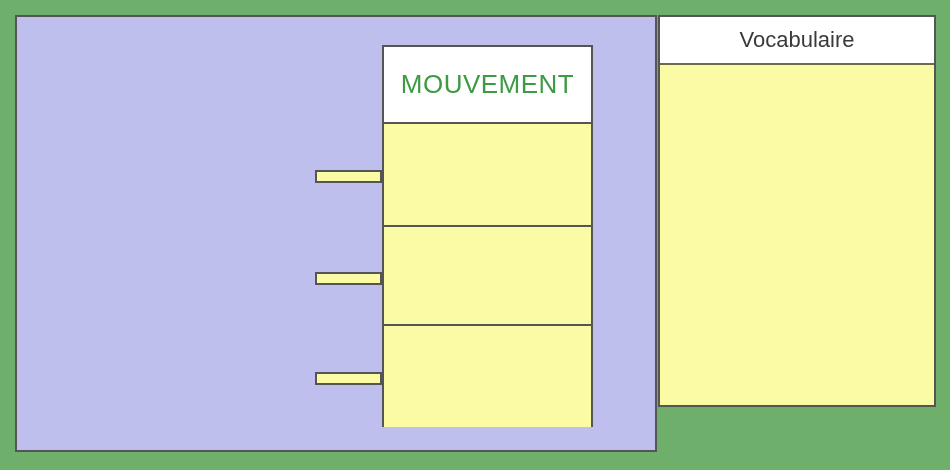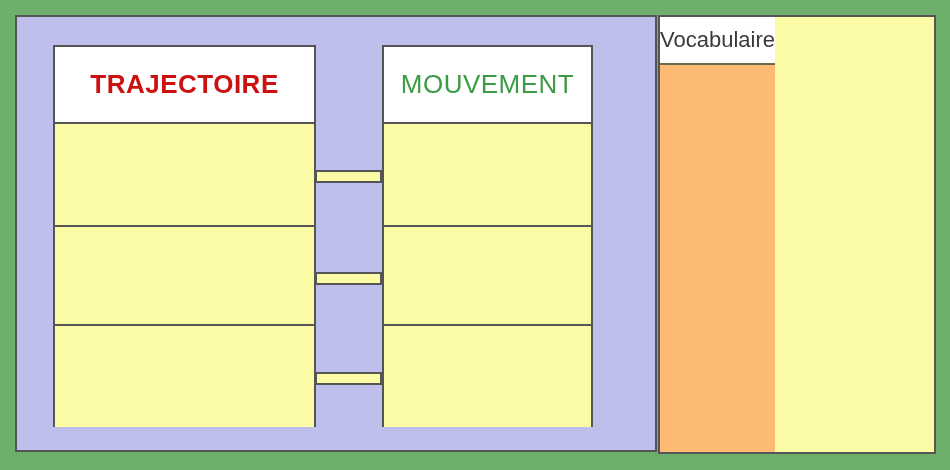--- a/index.html
+++ b/index.html
@@ -94,26 +94,26 @@
   .connector-1 { top: 153px; }
   .connector-2 { top: 255px; }
   .connector-3 { top: 355px; }
 
   
   .vocab-panel {
     position: absolute;
     left: 658px;
     top: 15px;
     width: 278px;
-    height: 439px;
+    height: 392px;
     box-sizing: border-box;
     border: 2px solid #555555;
-    background: #fdba74;
+    background: #14b8a6;
     display: flex;
-    flex-direction: row;
+    flex-direction: column;
   }
   .vocab-header {
     box-sizing: border-box;
     height: 48px;
     background: #FFFFFF;
     border-bottom: 2px solid #6B6B4A;
     display: flex;
     align-items: center;
     justify-content: center;
   }
@@ -127,30 +127,20 @@
     background: #FBFBA6;
   }
 </style>
 </head>
 <body>
 
 <div id="stage">
 
   <div class="purple-panel">
 
-    <div class="concept-column col-left">
-      <div class="col-header">
-        <span class="title title-trajectoire">TRAJECTOIRE</span>
-      </div>
-      <div class="col-body">
-        <div class="answer-slot"></div>
-        <div class="answer-slot"></div>
-        <div class="answer-slot"></div>
-      </div>
-    </div>
 
     <div class="connector connector-1"></div>
     <div class="connector connector-2"></div>
     <div class="connector connector-3"></div>
 
     <div class="concept-column col-right">
       <div class="col-header">
         <span class="title title-mouvement">MOUVEMENT</span>
       </div>
       <div class="col-body">

